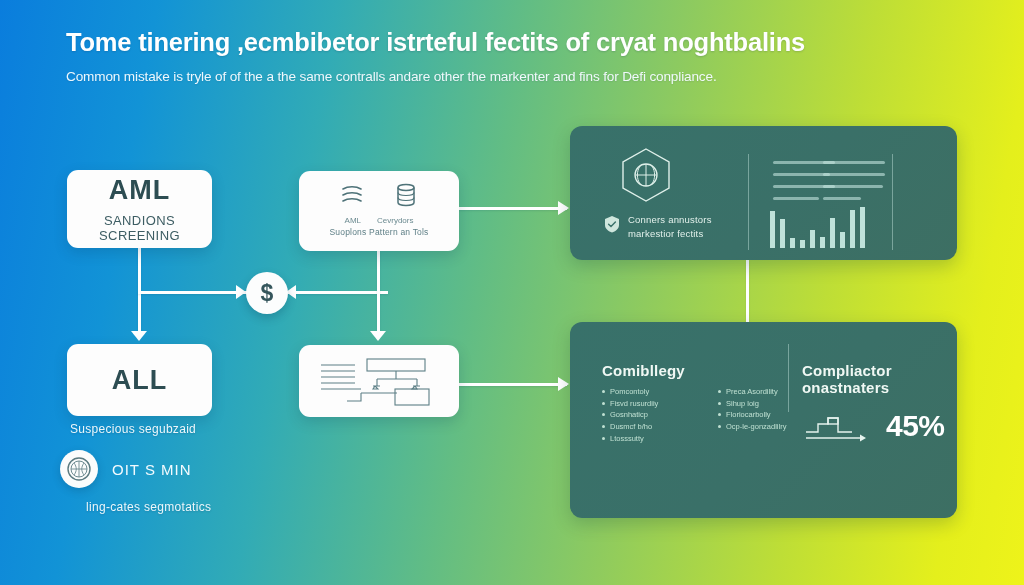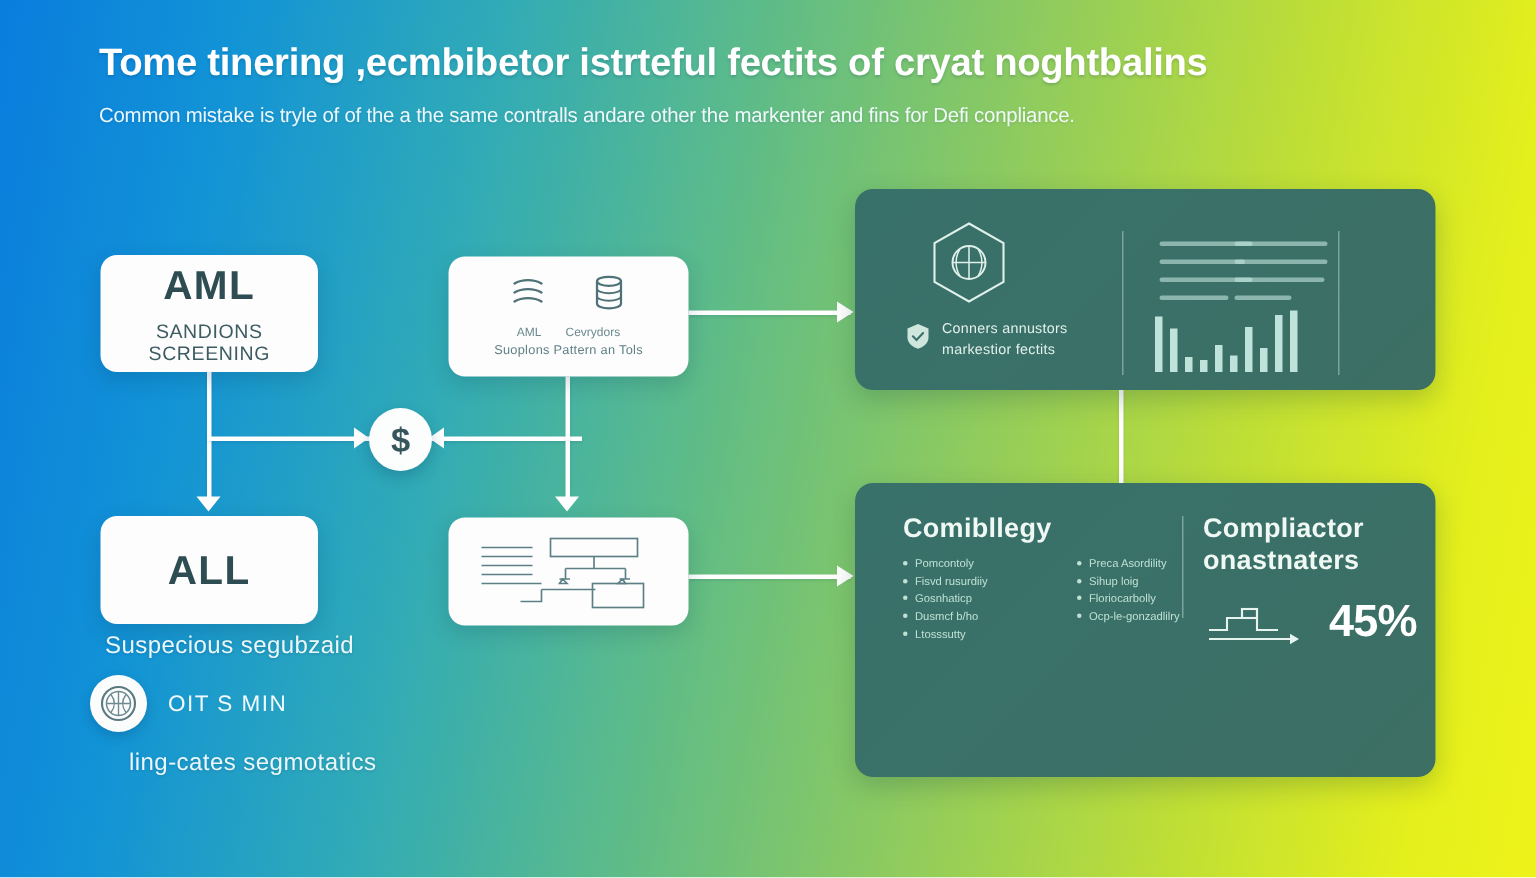--- a/index.html
+++ b/index.html
@@ -39,21 +39,21 @@
   }
 
   
   #card-aml{left:67px;top:170px;width:145px;height:78px;
     display:flex;flex-direction:column;align-items:center;justify-content:center;}
   
   #card-all{left:67px;top:344px;width:145px;height:72px;
     display:flex;align-items:center;justify-content:center;}
 
   .outlabel{
-    position:absolute;font-size:16px;color:#ecf7fb;letter-spacing:.3px;
+    position:absolute;font-size:12px;color:#ecf7fb;letter-spacing:.3px;
     text-shadow:0 1px 2px rgba(0,40,80,.2);
   }
 
   
   #badge-row{position:absolute;left:60px;top:450px;display:flex;align-items:center;gap:14px;}
   .badge-circle{
     width:38px;height:38px;border-radius:50%;background:#fbfcfc;
     display:flex;align-items:center;justify-content:center;
     box-shadow:0 3px 8px rgba(0,40,70,.2);
   }
@@ -76,21 +76,21 @@
   #panel-top{left:570px;top:126px;width:387px;height:134px;}
   #panel-bot{left:570px;top:322px;width:387px;height:196px;}
 
   .dp-divider{position:absolute;width:1px;background:rgba(200,230,225,.45);}
 
   .skeleton-line{height:3px;border-radius:2px;background:rgba(190,225,218,.62);margin-bottom:9px;}
 
   .panel-label{font-size:9.5px;color:#e3f1ec;line-height:1.45;letter-spacing:.2px;}
 
   
-  .sec-title{font-size:18px;color:#f0f8f4;font-weight:bold;letter-spacing:.2px;}
+  .sec-title{font-size:15px;color:#f0f8f4;font-weight:bold;letter-spacing:.2px;margin-top:20px;}
   .bullets{margin-top:7px;display:flex;gap:18px;}
   .bullets ul{margin:0;padding:0;list-style:none;}
   .bullets li{font-size:7.5px;color:#bfe0d2;line-height:1.55;position:relative;padding-left:8px;
     filter:blur(.35px);}
   .bullets li:before{content:"";position:absolute;left:0;top:4px;width:3px;height:3px;border-radius:50%;
     background:#bfe0d2;}
   .kpi{font-size:30px;color:#ffffff;font-weight:bold;letter-spacing:-.5px;}
 
   
   .conn{position:absolute;background:#ffffff;box-shadow:0 1px 2px rgba(0,50,80,.12);}

